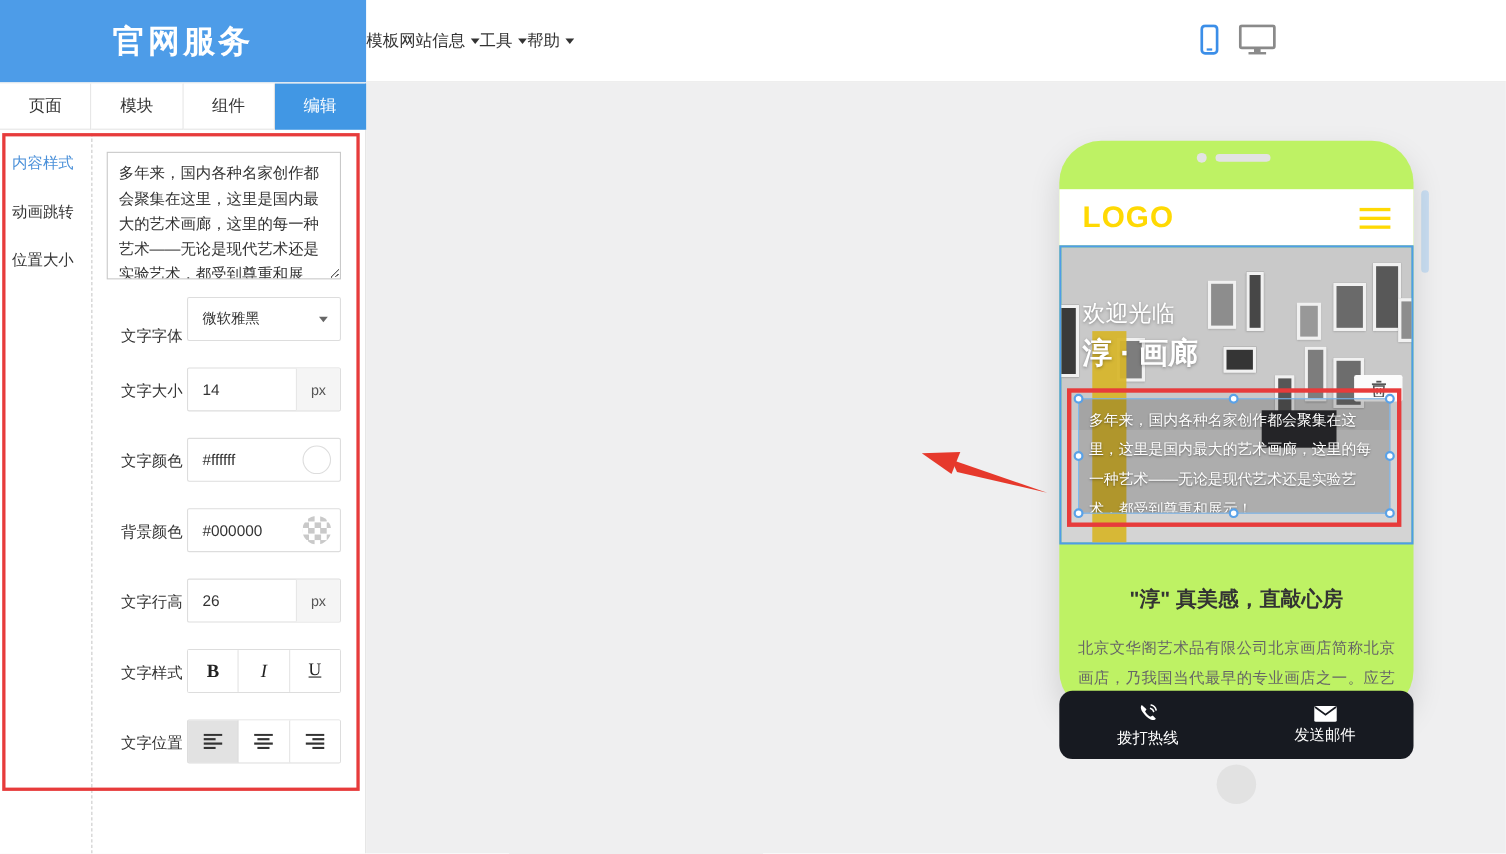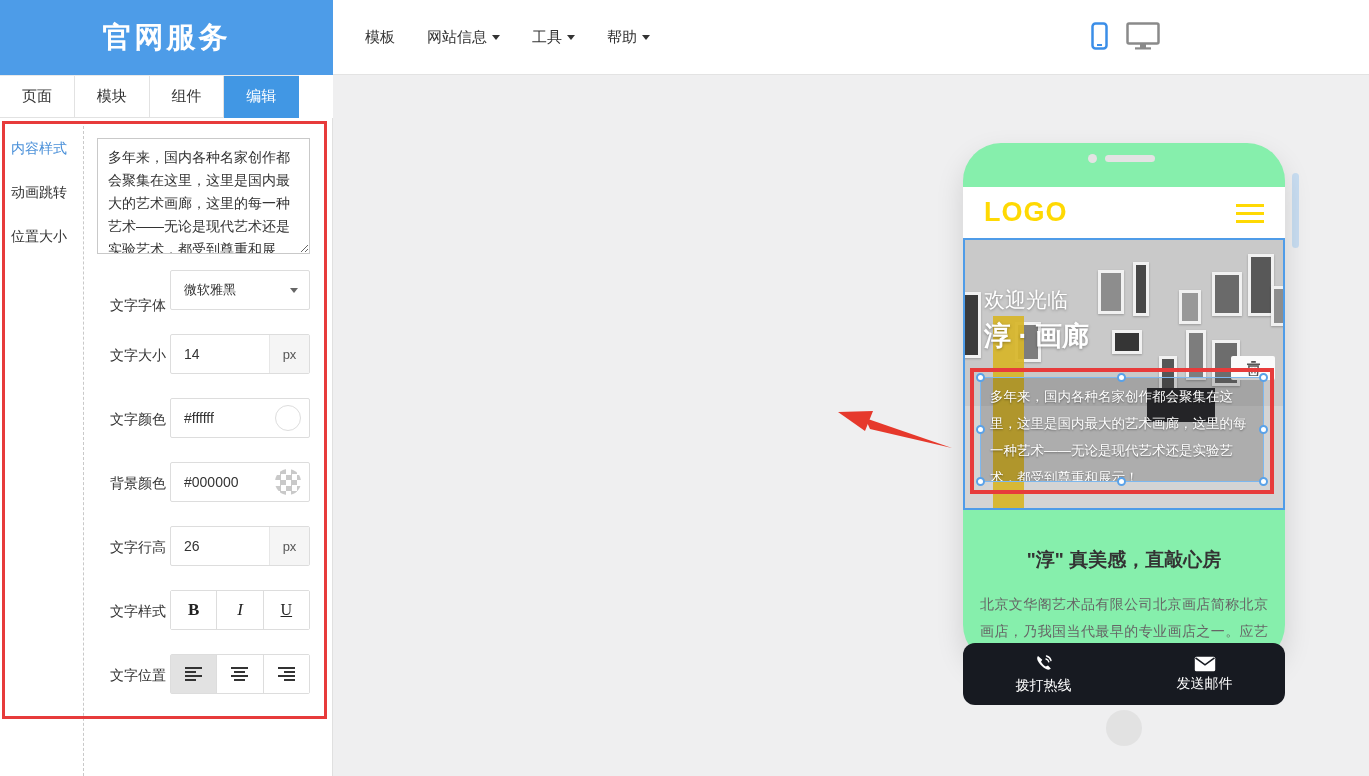--- a/index.html
+++ b/index.html
@@ -8,28 +8,28 @@
   .stage { position:relative; width:1369px; height:776px; }
 
   
   .brand { position:absolute; left:0; top:0; width:333px; height:75px;
     background:#4d9ce8; color:#fff; display:flex; align-items:center; justify-content:center;
     font-size:29px; font-weight:bold; letter-spacing:3px; }
 
   
   .topnav { position:absolute; left:333px; top:0; width:1036px; height:75px;
     background:#fff; border-bottom:1px solid #e3e3e3; display:flex; align-items:center; }
-  .topnav .navitem { font-size:15px; color:#333; margin-left:32px; cursor:pointer;
+  .topnav .navitem { font-size:15px; color:#333; cursor:pointer;
     display:flex; align-items:center; gap:5px; }
   .caret-down { width:0; height:0; border-left:4px solid transparent; border-right:4px solid transparent;
     border-top:5px solid #333; display:inline-block; }
   .device-icons { position:absolute; left:758px; top:22px; display:flex; gap:18px; align-items:center; }
 
   
-  .tabstrip { position:absolute; left:0; top:75px; width:299px; height:43px; display:flex;
+  .tabstrip { position:absolute; left:0; top:75px; width:333px; height:43px; display:flex;
     background:#fff; border-top:1px solid #e9e9e9; }
   .tab { flex:1; display:flex; align-items:center; justify-content:center; font-size:15px;
     color:#333; border-right:1px solid #e2e2e2; border-bottom:1px solid #e2e2e2; cursor:pointer; background:#fff; }
   .tab.active { background:#4197e4; color:#fff; border-color:#4197e4; }
 
   
   .panel { position:absolute; left:0; top:118px; width:333px; height:658px; background:#fff;
     border-right:1px solid #e0e0e0; }
   .dash-divider { position:absolute; left:83px; top:121px; height:655px; width:0;
     border-left:1px dashed #c9c9c9; }
@@ -64,21 +64,21 @@
   .style-i { font-family:"Liberation Serif","DejaVu Serif",serif; font-style:italic; font-size:17px; color:#222; }
   .style-u { font-family:"Liberation Serif","DejaVu Serif",serif; text-decoration:underline; font-size:16px; color:#222; }
 
   
   .canvas { position:absolute; left:333px; top:75px; width:1036px; height:701px; background:#efeff0; }
   .arrow-svg { position:absolute; left:0; top:0; width:1036px; height:701px; pointer-events:none; }
   .scrollbar { position:absolute; left:959px; top:98px; width:7px; height:75px;
     background:#c8ddf1; border-radius:4px; }
 
   
-  .phone { position:absolute; left:630px; top:68px; width:322px; height:520px; background:#86efac;
+  .phone { position:absolute; left:630px; top:53px; width:322px; height:520px; background:#bef264;
     border-radius:38px; box-shadow:0 12px 28px rgba(0,0,0,.13); }
   .cam-dot { position:absolute; left:125px; top:11px; width:9px; height:9px; border-radius:50%; background:#e3e3e3; }
   .speaker { position:absolute; left:142px; top:12px; width:50px; height:7px; border-radius:4px; background:#e3e3e3; }
   .site-header { position:absolute; left:0; top:44px; width:322px; height:51px; background:#fff; }
   .logo { position:absolute; left:21px; top:10px; font-size:27px; font-weight:bold; color:#ffd903; letter-spacing:1px; }
   .hamburger { position:absolute; right:21px; top:17px; width:28px; cursor:pointer; }
   .hamburger .bar { height:3px; background:#ffd903; margin-bottom:5px; }
 
   .banner { position:absolute; left:0; top:95px; width:322px; height:272px;
     border:2px solid #4f9ce8; overflow:hidden;

